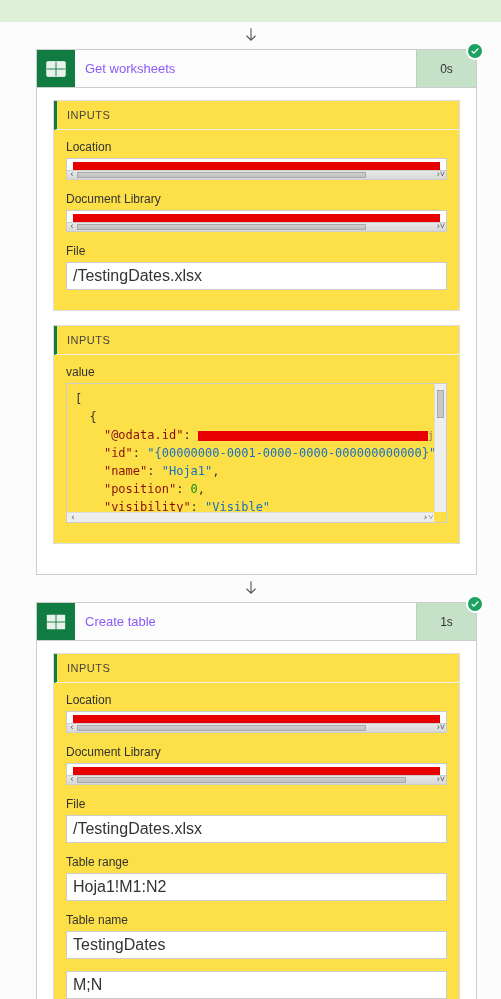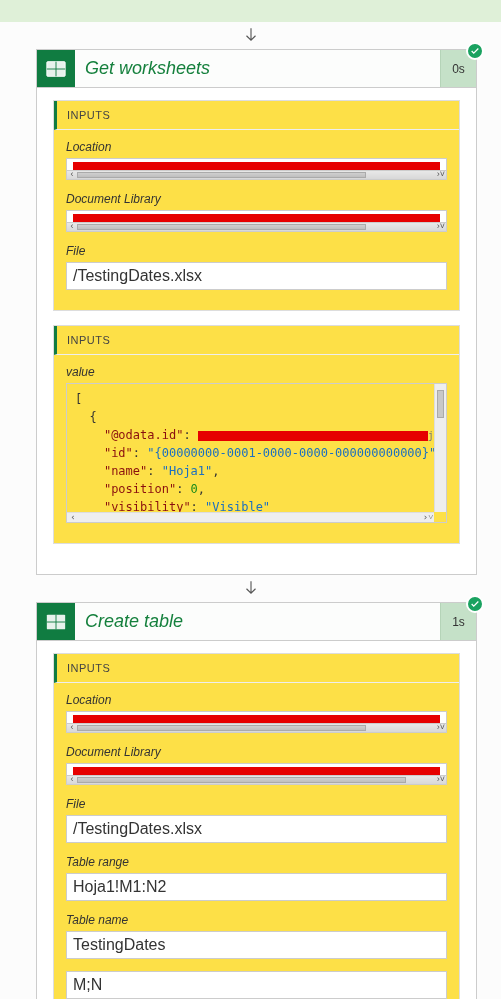--- a/index.html
+++ b/index.html
@@ -35,26 +35,25 @@
     background: #107c41;
     display: flex;
     align-items: center;
     justify-content: center;
   }
   .card-header .title {
     flex: 1;
     padding: 0 10px;
     display: flex;
     align-items: center;
-    font-size: 18px;
-    color: #15803d;
-    font-style: italic;
+    font-size: 13px;
+    color: #8b5cf6;
   }
   .card-header .timing {
-    width: 36px;
+    width: 60px;
     display: flex;
     align-items: center;
     justify-content: center;
     font-size: 12px;
     color: #333;
     background: #c5e1c8;
     border-left: 1px solid #b5d4b8;
   }
   .check-badge {
     position: absolute;
@@ -82,21 +81,20 @@
     letter-spacing: 0.5px;
     color: #444;
     border-bottom: 1px solid #eee;
   }
   .section-body { padding: 10px 12px 8px 12px; }
   .field { margin-bottom: 12px; }
   .field-label {
     font-size: 12px;
     color: #333;
     margin-bottom: 4px;
-    font-style: italic;
   }
   .redacted-row {
     position: relative;
     border: 1px solid #ccc;
     height: 22px;
     background: #fff;
   }
   .redacted-bar {
     position: absolute;
     top: 3px; left: 6px; right: 6px;

